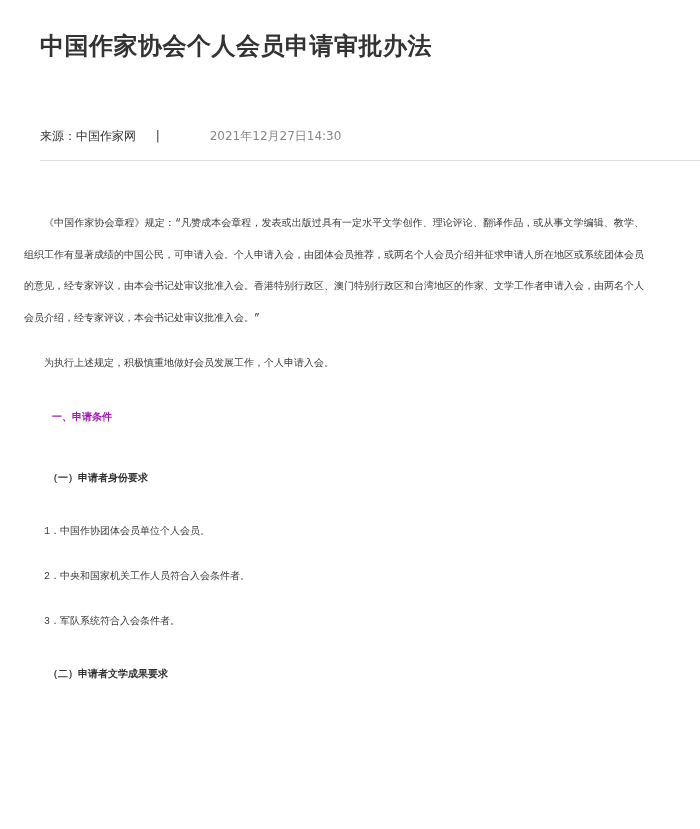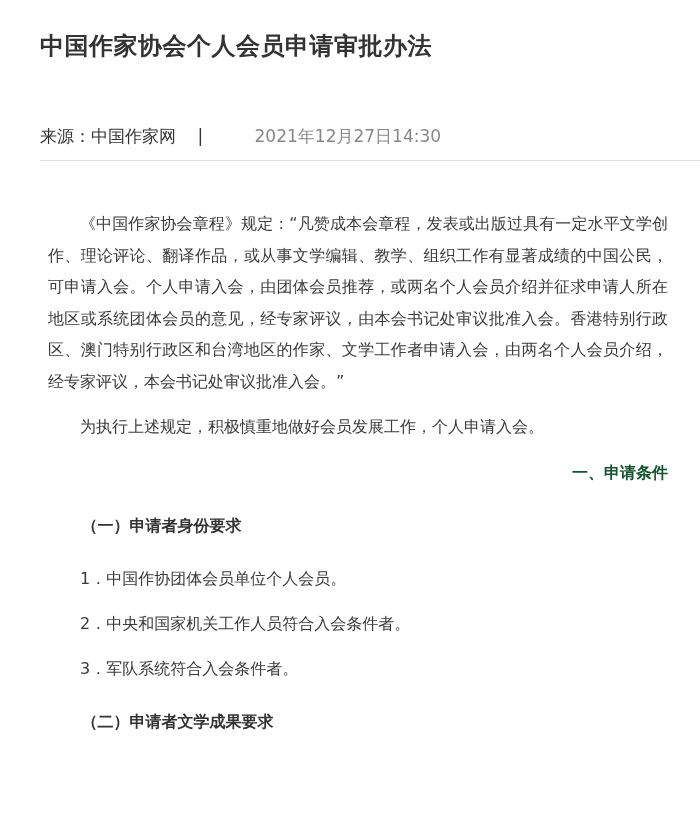--- a/index.html
+++ b/index.html
@@ -10,35 +10,35 @@
   }
   .article { position: relative; padding: 0 40px 0 40px; }
   .title {
     position: absolute; left: 40px; top: 22px;
     font-size: 24px; font-weight: bold; color: #333333;
     letter-spacing: 0.5px; line-height: 48px; margin: 0;
     white-space: nowrap;
   }
   .meta {
     position: absolute; left: 40px; top: 124px;
-    font-size: 17px; line-height: 24px; color: #333333; white-space: nowrap;
+    font-size: 12px; line-height: 24px; color: #333333; white-space: nowrap;
   }
   .meta .sep { margin: 0 0 0 16px; color: #333333; }
   .meta .date { margin-left: 46px; color: #888888; }
   .divider {
     position: absolute; left: 40px; top: 160px; width: 660px; height: 1px;
     background: #dddddd;
   }
   .body-text {
-    position: absolute; left: 48px; top: 208px; width: 620px;
-    font-size: 16px; color: #3a3a3a;
+    position: absolute; left: 24px; top: 208px; width: 620px;
+    font-size: 10px; color: #3a3a3a; font-family: Liberation Mono, monospace;
   }
   .para { margin: 0; line-height: 31.5px; text-indent: 2em; text-align: justify; }
   .gap { height: 14px; }
-  .h1 { font-weight: bold; color: #14532d; line-height: 31px; margin: 0; padding-left: 2em; text-align: right; }
+  .h1 { font-weight: bold; color: #a21caf; line-height: 31px; margin: 8px; padding-left: 2em; }
   .h2 { font-weight: bold; color: #333333; line-height: 31px; margin: 8px; padding-left: 1.6em; }
   .item { line-height: 31px; margin: 0; padding-left: 2em; }
 </style>
 </head>
 <body>
 
 <div class="article">
   <h1 class="title">中国作家协会个人会员申请审批办法</h1>
 
   <div class="meta">

